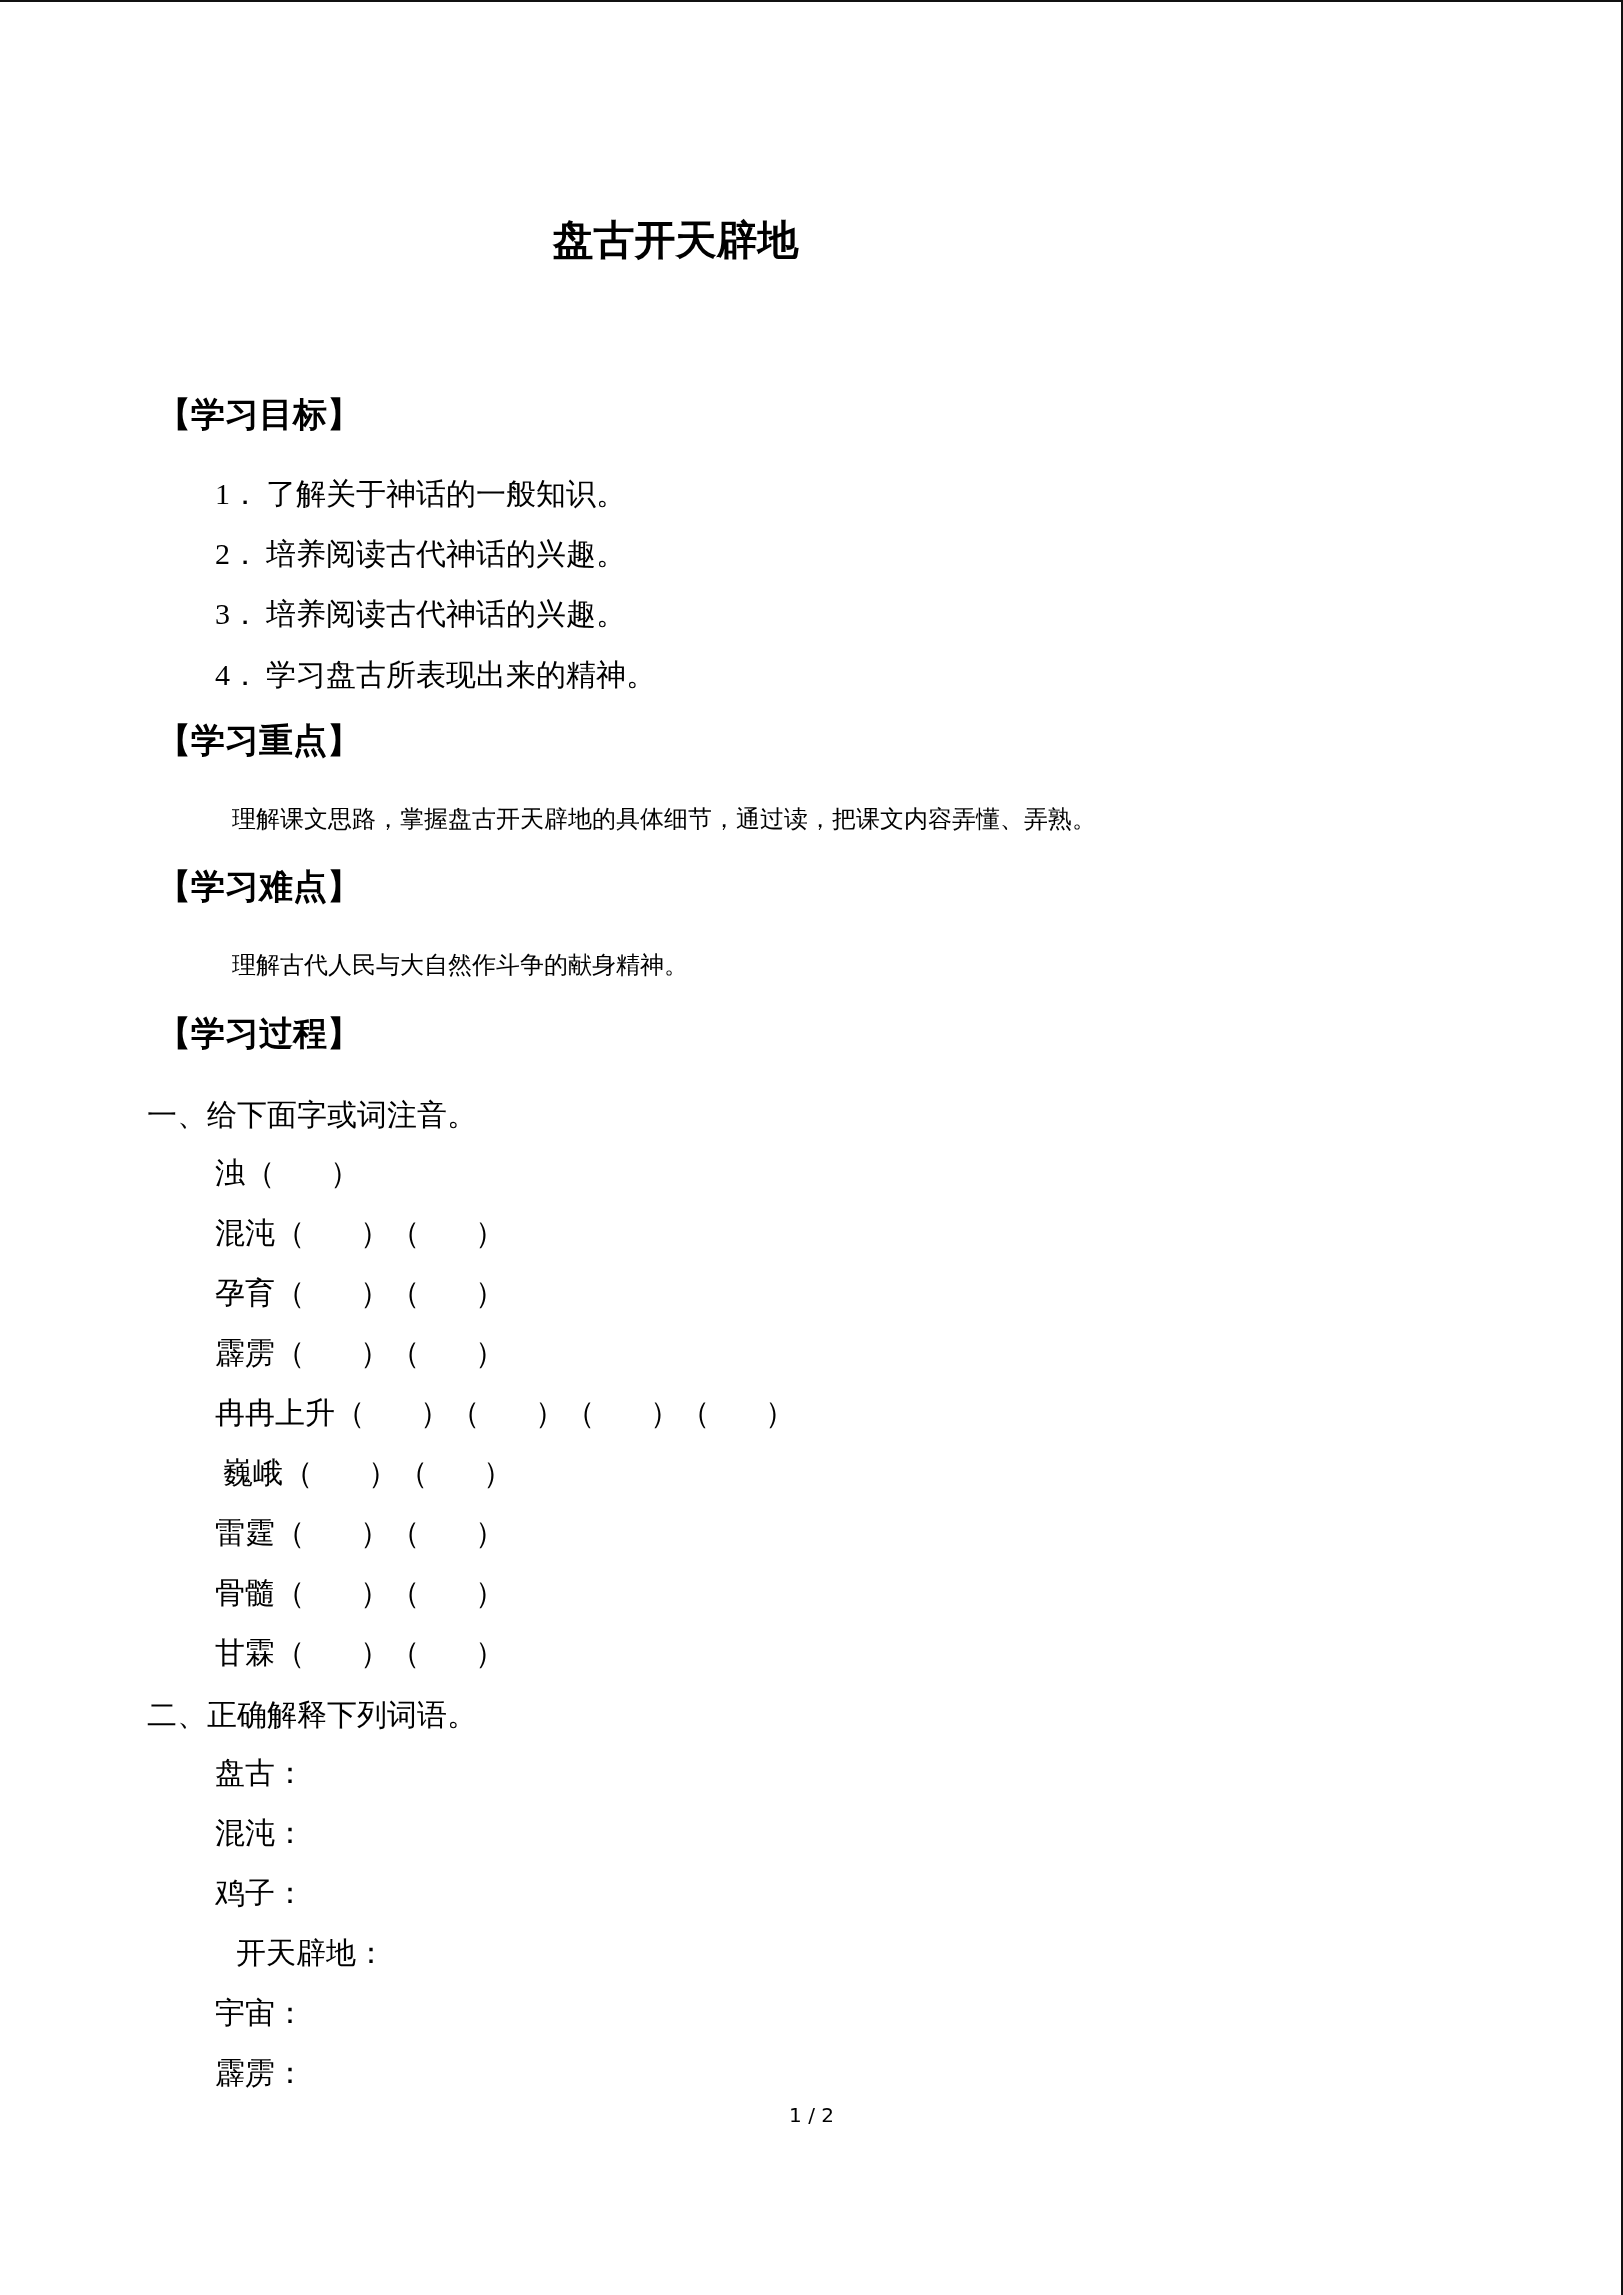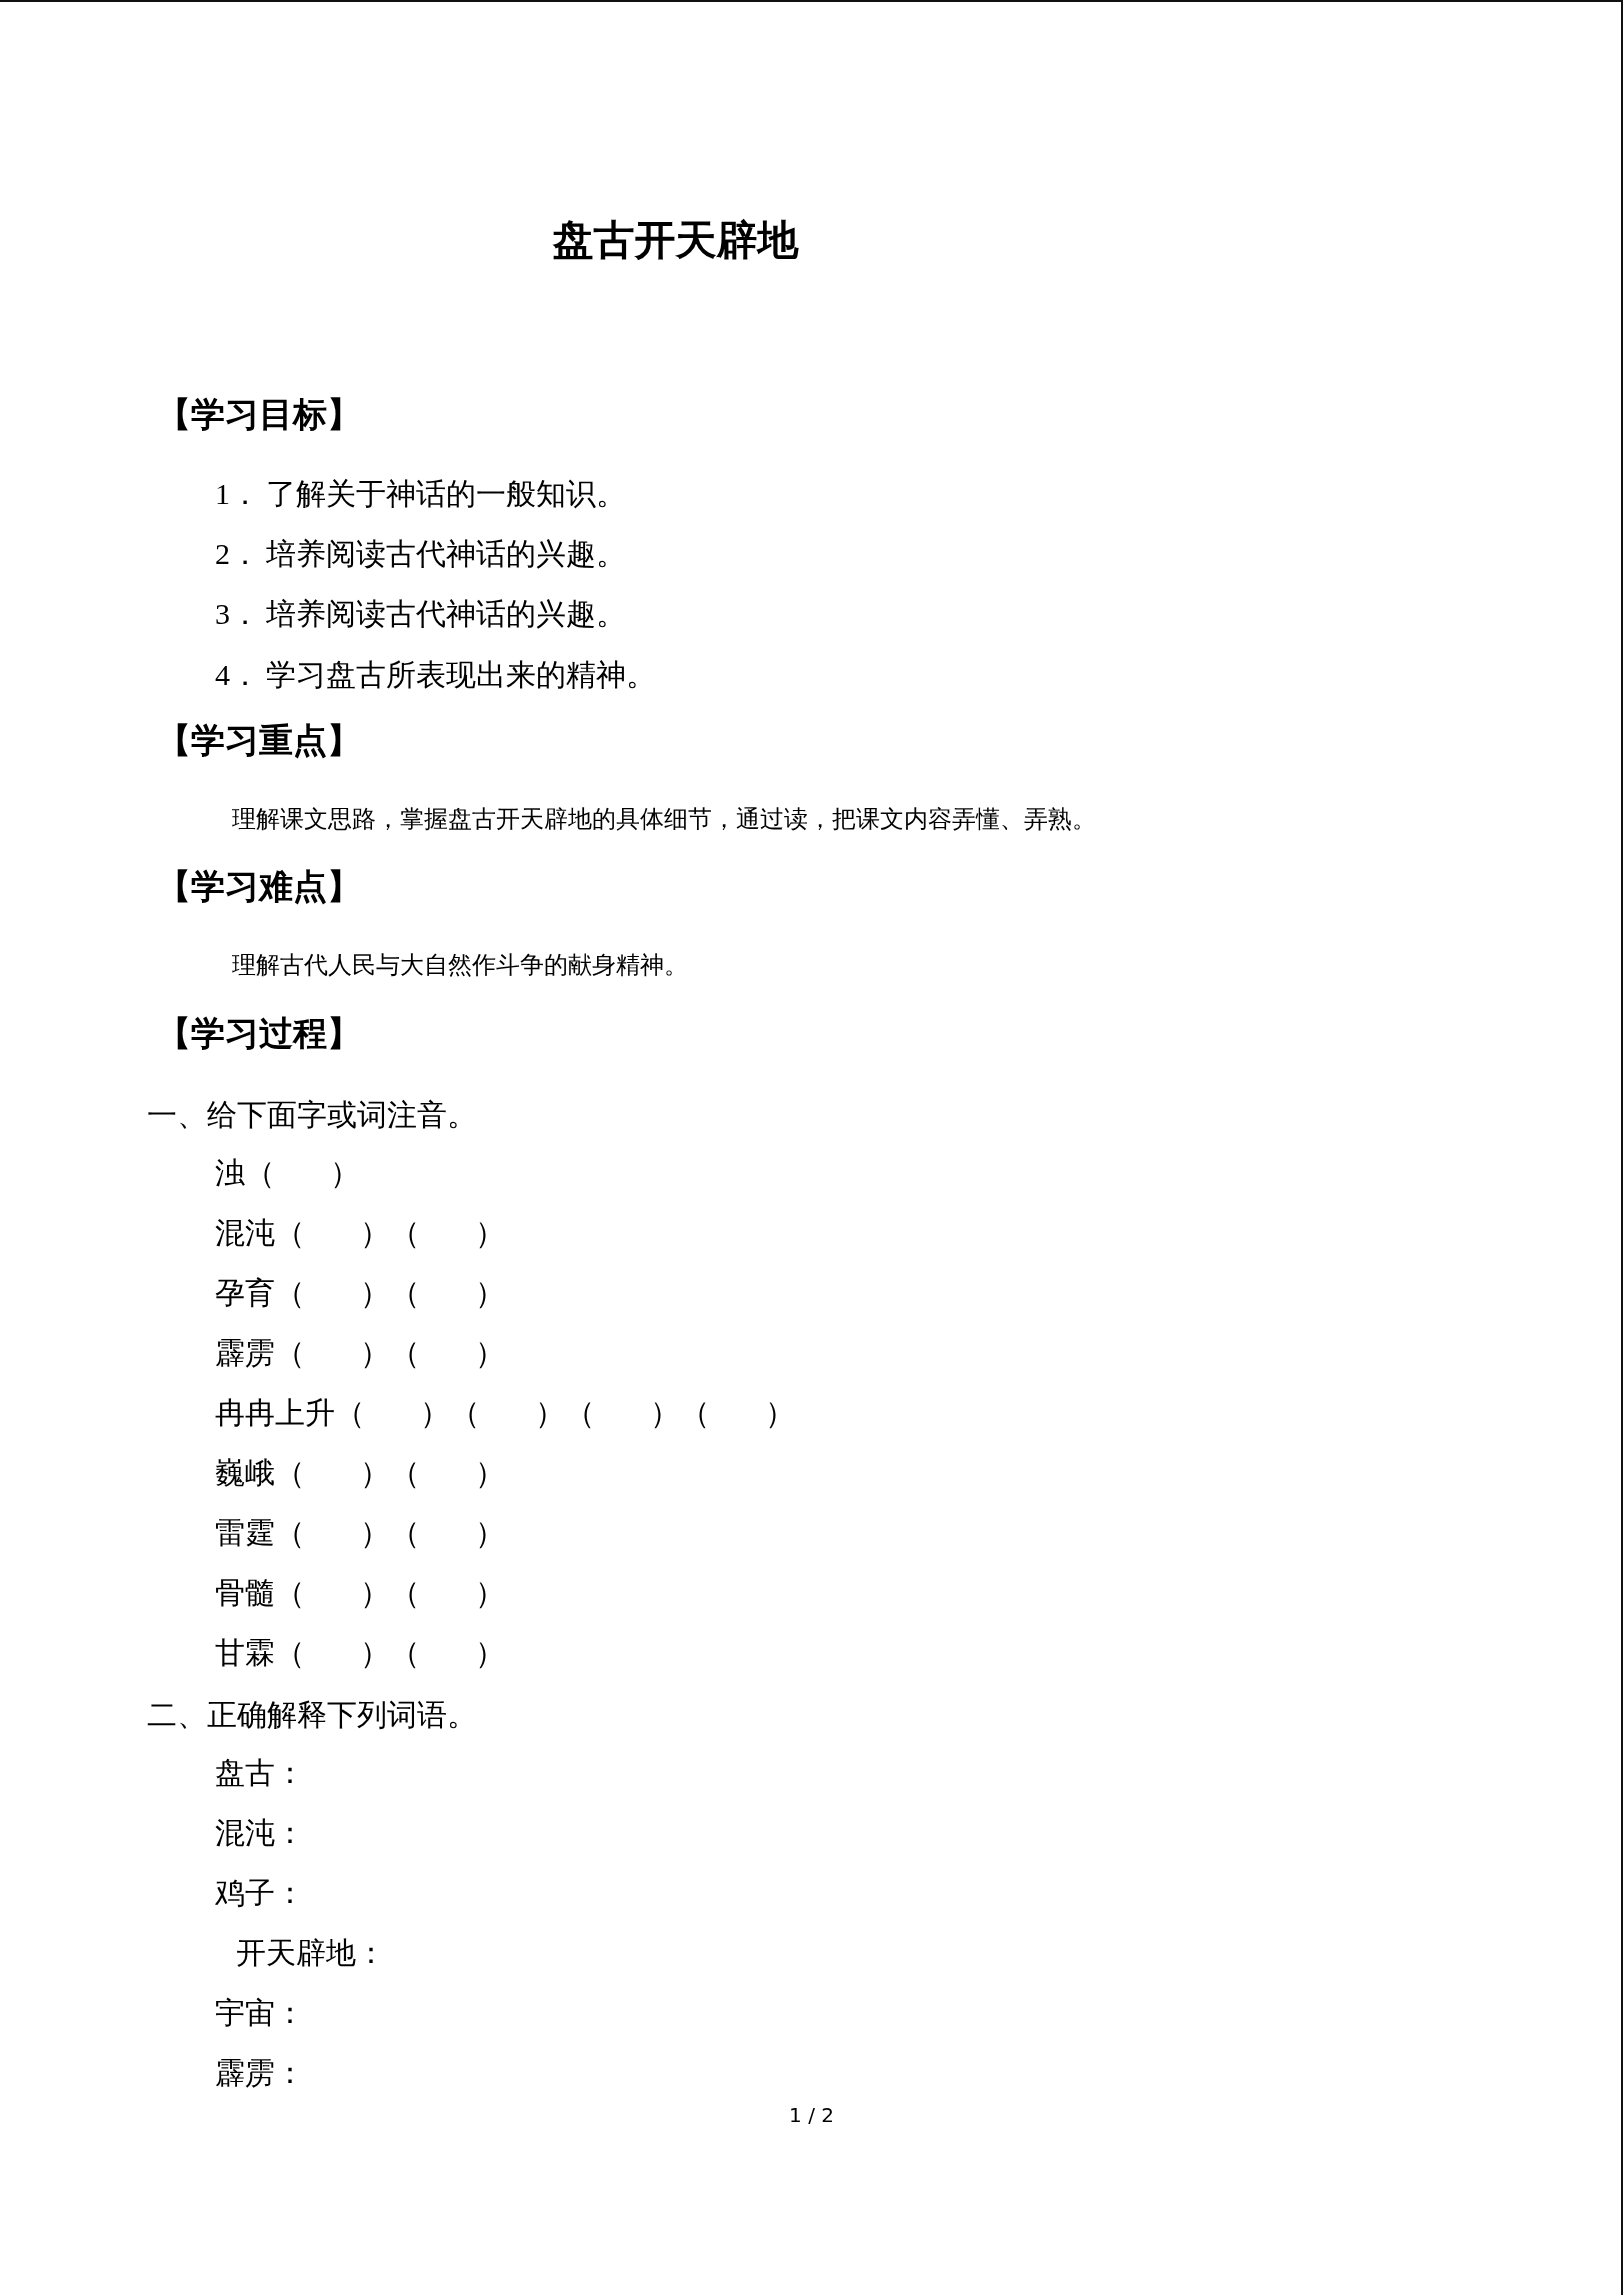--- a/index.html
+++ b/index.html
@@ -46,21 +46,21 @@
 <div class="abs heading" style="top:1016px">【学习过程】</div>
 
 <div class="abs section" style="top:1100px">一、给下面字或词注音。</div>
 
 <div id="ex1-rows">
     <div class="abs row" style="top: 1158px;"><span class="word">浊</span><span class="blank"><span class="lp">（</span><span class="rp">）</span>&nbsp;</span></div>
     <div class="abs row" style="top: 1218px;"><span class="word">混沌</span><span class="blank"><span class="lp">（</span><span class="rp">）</span>&nbsp;</span><span class="blank"><span class="lp">（</span><span class="rp">）</span>&nbsp;</span></div>
     <div class="abs row" style="top: 1278px;"><span class="word">孕育</span><span class="blank"><span class="lp">（</span><span class="rp">）</span>&nbsp;</span><span class="blank"><span class="lp">（</span><span class="rp">）</span>&nbsp;</span></div>
     <div class="abs row" style="top: 1338px;"><span class="word">霹雳</span><span class="blank"><span class="lp">（</span><span class="rp">）</span>&nbsp;</span><span class="blank"><span class="lp">（</span><span class="rp">）</span>&nbsp;</span></div>
     <div class="abs row" style="top: 1398px;"><span class="word">冉冉上升</span><span class="blank"><span class="lp">（</span><span class="rp">）</span>&nbsp;</span><span class="blank"><span class="lp">（</span><span class="rp">）</span>&nbsp;</span><span class="blank"><span class="lp">（</span><span class="rp">）</span>&nbsp;</span><span class="blank"><span class="lp">（</span><span class="rp">）</span>&nbsp;</span></div>
-    <div class="abs row" style="top: 1458px;"><span class="word">巍峨</span><span class="blank"><span class="lp">（</span><span class="rp">）</span>&nbsp;</span><span class="blank"><span class="lp">（</span><span class="rp">）</span>&nbsp;</span></div>
+    <div class="abs row" style="top: 1458px; margin-left: 8px;"><span class="word">巍峨</span><span class="blank"><span class="lp">（</span><span class="rp">）</span>&nbsp;</span><span class="blank"><span class="lp">（</span><span class="rp">）</span>&nbsp;</span></div>
     <div class="abs row" style="top: 1518px;"><span class="word">雷霆</span><span class="blank"><span class="lp">（</span><span class="rp">）</span>&nbsp;</span><span class="blank"><span class="lp">（</span><span class="rp">）</span>&nbsp;</span></div>
     <div class="abs row" style="top: 1578px;"><span class="word">骨髓</span><span class="blank"><span class="lp">（</span><span class="rp">）</span>&nbsp;</span><span class="blank"><span class="lp">（</span><span class="rp">）</span>&nbsp;</span></div>
     <div class="abs row" style="top: 1638px;"><span class="word">甘霖</span><span class="blank"><span class="lp">（</span><span class="rp">）</span>&nbsp;</span><span class="blank"><span class="lp">（</span><span class="rp">）</span>&nbsp;</span></div>
   </div>
 
 <div class="abs section" style="top:1700px">二、正确解释下列词语。</div>
 
 <div id="ex2-terms">
     <div class="abs term" style="top: 1758px; text-align: right;">盘古：</div>
     <div class="abs term" style="top: 1818px;">混沌：</div>

